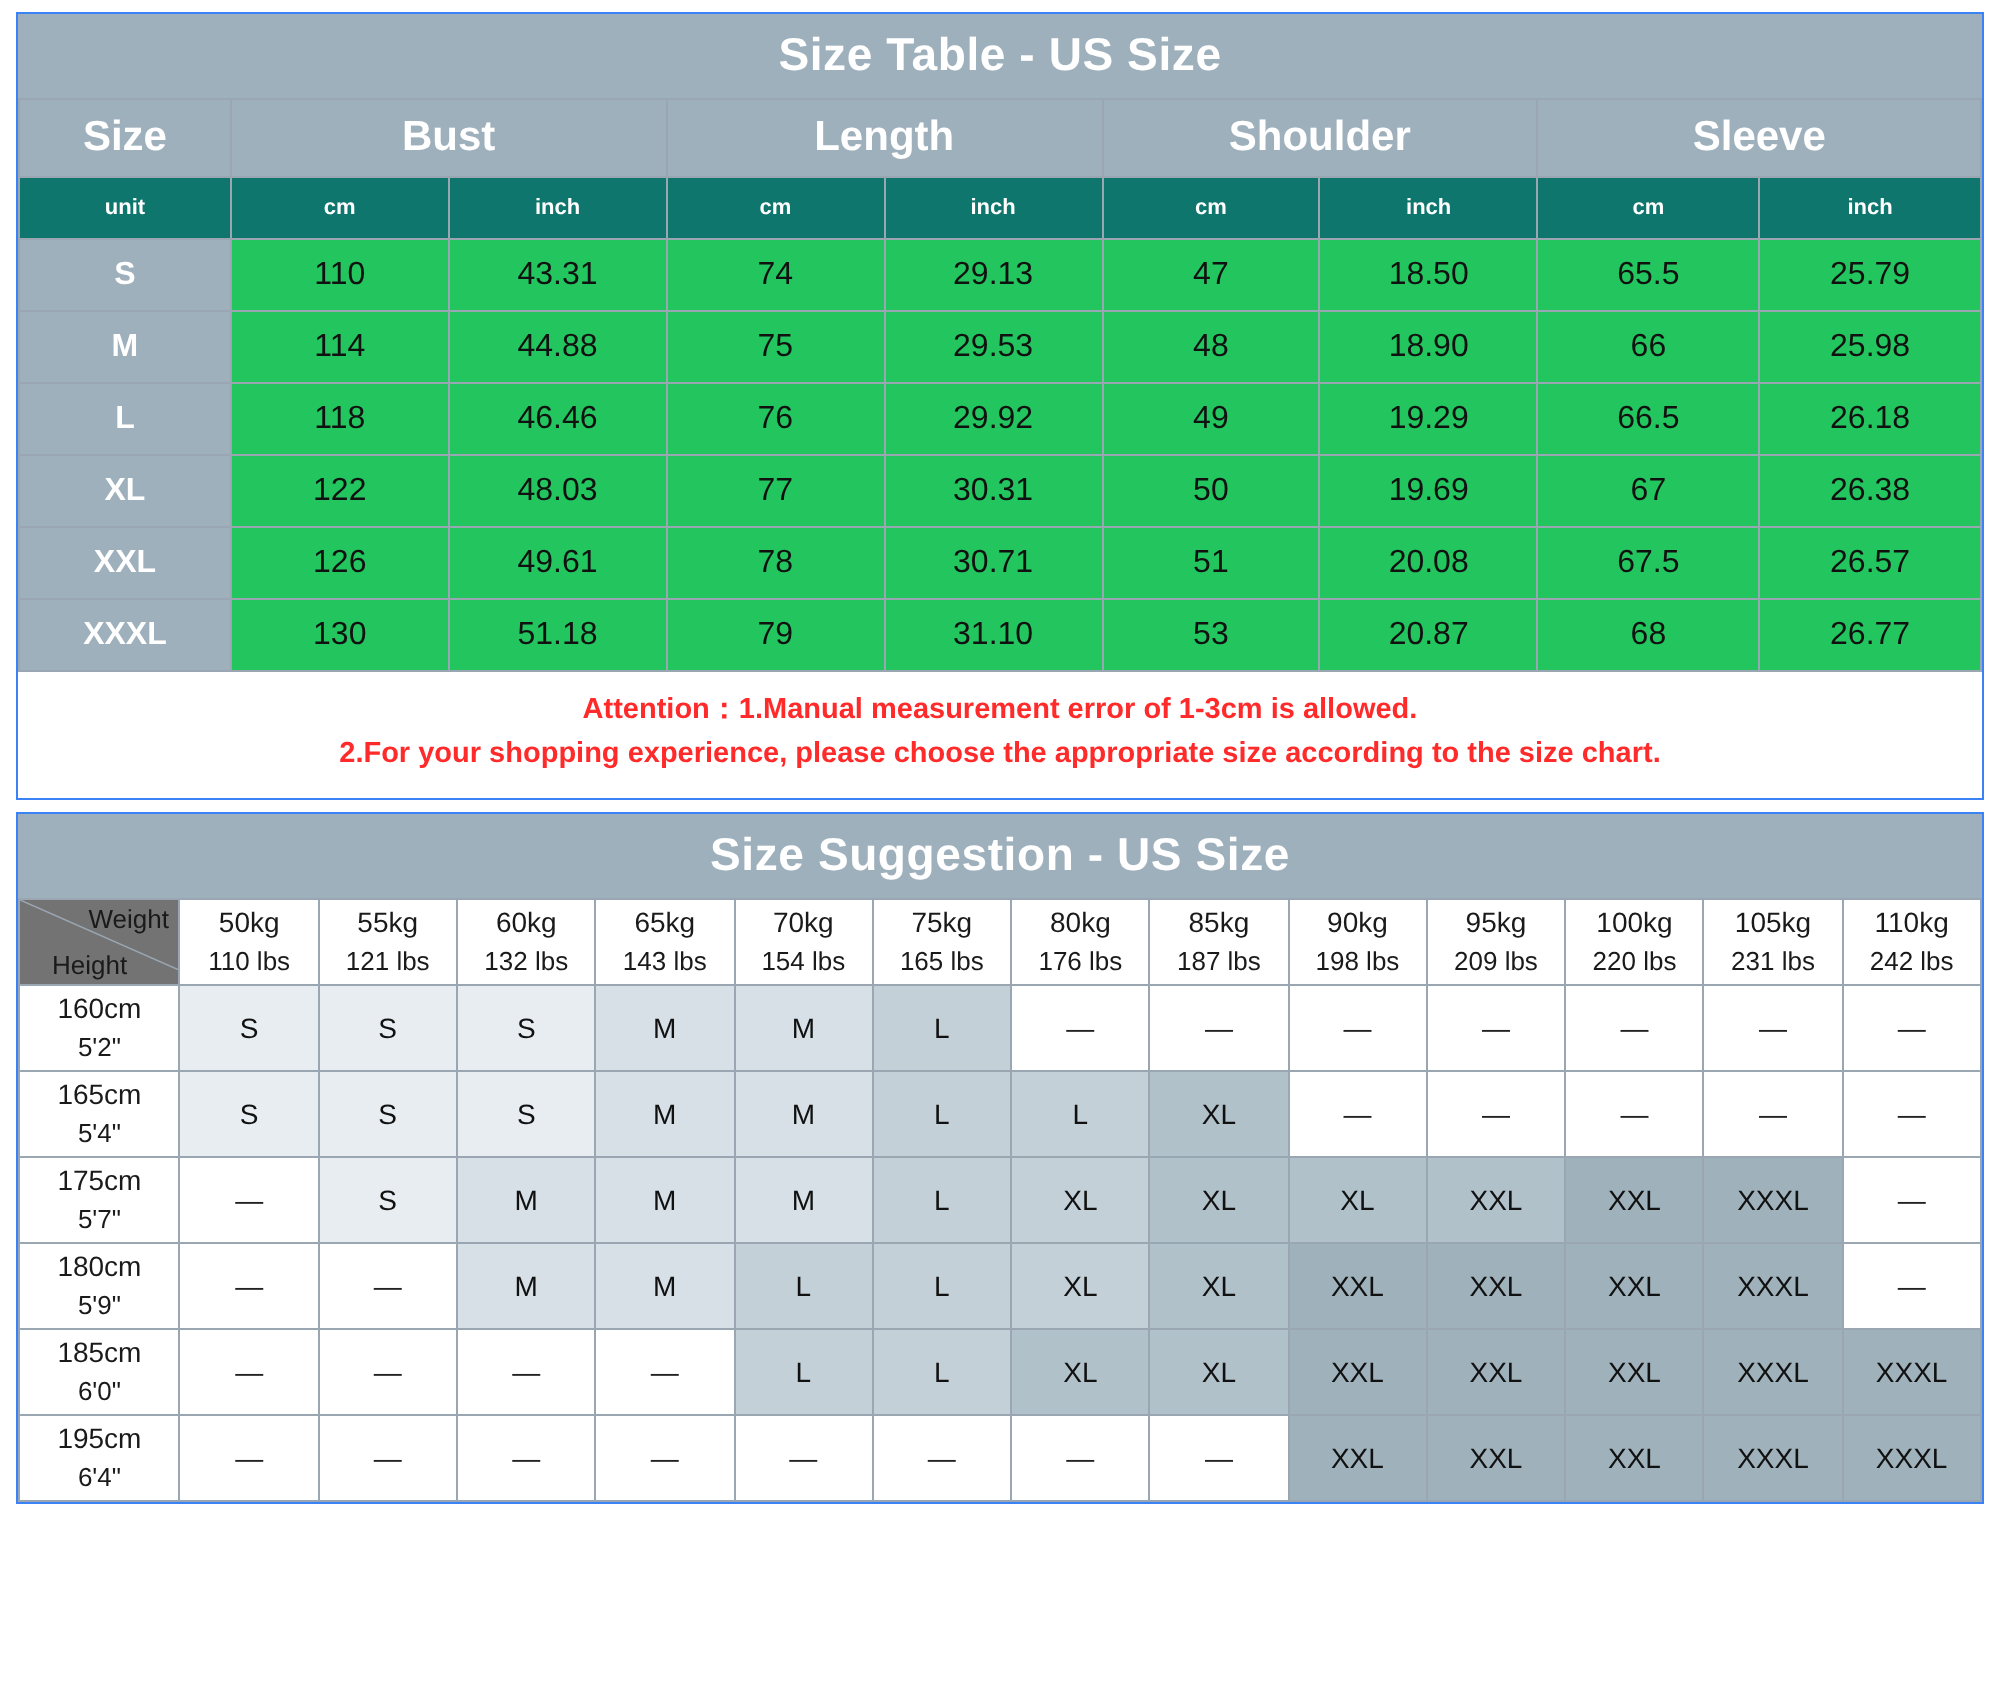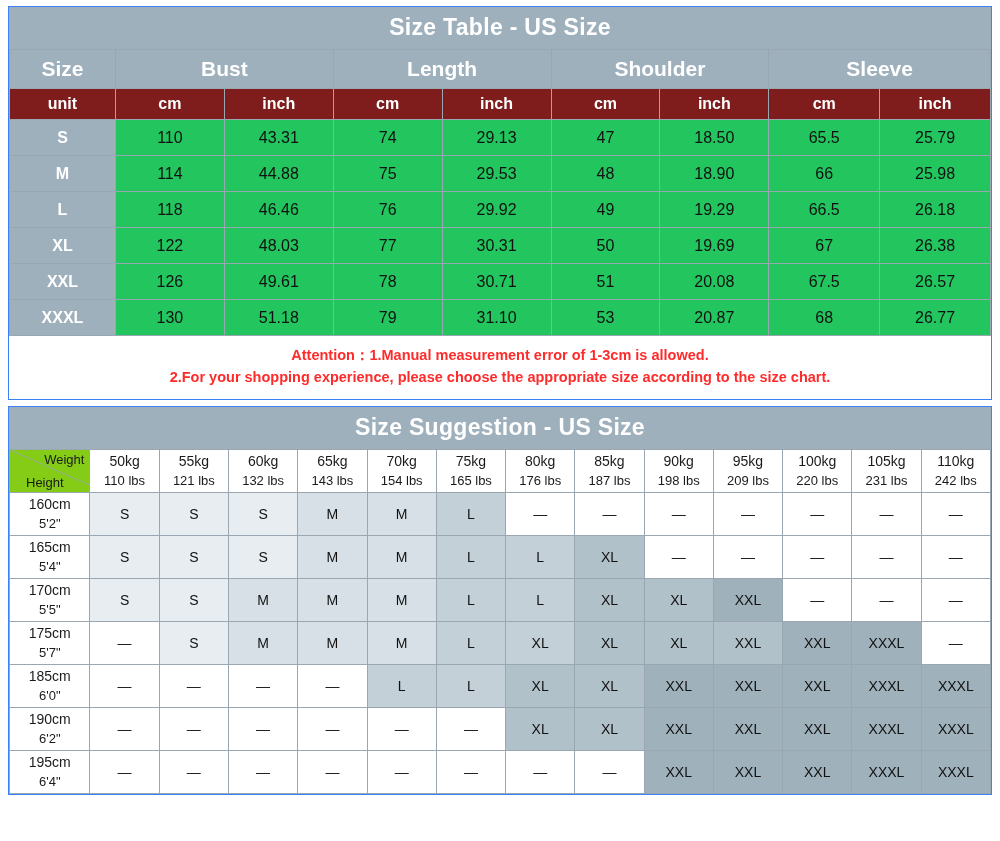--- a/index.html
+++ b/index.html
@@ -53,23 +53,23 @@
     padding: 0;
   }
   table.size-table th.group {
     background: #9fb0bd;
     color: #fff;
     font-size: 21px;
     font-weight: bold;
     height: 38px;
   }
   table.size-table th.unit {
-    background: #7f1d1d;
+    background: #0f766e;
     color: #ffffff;
-    font-size: 16px;
+    font-size: 11px;
     font-weight: bold;
     height: 30px;
   }
   table.size-table td.sizecell {
     background: #9fb0bd;
     color: #ffffff;
     font-weight: bold;
     font-size: 16px;
   }
   table.size-table td.val {
@@ -95,21 +95,21 @@
   }
   table.sugg td, table.sugg th {
     border: 1px solid #9aa7b3;
     text-align: center;
     font-size: 14px;
     padding: 0;
     height: 42px;
   }
   th.wh {
     position: relative;
-    background: #84cc16;
+    background: #737373;
     padding: 0;
     height: 44px;
     overflow: hidden;
     margin-top: 32px;
   }
   th.wh .diag {
     position: absolute;
     inset: 0;
   }
   th.wh .wlab {
@@ -381,86 +381,67 @@
             <td class="cell c3">L</td>
             <td class="cell c4">XL</td>
             <td class="cell c0 dash">—</td>
             <td class="cell c0 dash">—</td>
             <td class="cell c0 dash">—</td>
             <td class="cell c0 dash">—</td>
             <td class="cell c0 dash">—</td>
           </tr>
           <tr>
             <td class="height">
-              <span class="cm">170cm</span>
-              <span class="ft">5'5"</span>
-            </td>
-            <td class="cell c1">S</td>
-            <td class="cell c1">S</td>
-            <td class="cell c2">M</td>
-            <td class="cell c2">M</td>
-            <td class="cell c2">M</td>
-            <td class="cell c3">L</td>
-            <td class="cell c3">L</td>
-            <td class="cell c4">XL</td>
-            <td class="cell c4">XL</td>
-            <td class="cell c5">XXL</td>
-            <td class="cell c0 dash">—</td>
-            <td class="cell c0 dash">—</td>
-            <td class="cell c0 dash">—</td>
-          </tr>
-          <tr>
-            <td class="height">
               <span class="cm">175cm</span>
               <span class="ft">5'7"</span>
             </td>
             <td class="cell c0 dash">—</td>
             <td class="cell c1">S</td>
             <td class="cell c2">M</td>
             <td class="cell c2">M</td>
             <td class="cell c2">M</td>
             <td class="cell c3">L</td>
             <td class="cell c3">XL</td>
             <td class="cell c4">XL</td>
             <td class="cell c4">XL</td>
             <td class="cell c4">XXL</td>
             <td class="cell c5">XXL</td>
             <td class="cell c5">XXXL</td>
             <td class="cell c0 dash">—</td>
           </tr>
           <tr>
             <td class="height">
+              <span class="cm">180cm</span>
+              <span class="ft">5'9"</span>
+            </td>
+            <td class="cell c0 dash">—</td>
+            <td class="cell c0 dash">—</td>
+            <td class="cell c2">M</td>
+            <td class="cell c2">M</td>
+            <td class="cell c3">L</td>
+            <td class="cell c3">L</td>
+            <td class="cell c3">XL</td>
+            <td class="cell c4">XL</td>
+            <td class="cell c5">XXL</td>
+            <td class="cell c5">XXL</td>
+            <td class="cell c5">XXL</td>
+            <td class="cell c5">XXXL</td>
+            <td class="cell c0 dash">—</td>
+          </tr>
+          <tr>
+            <td class="height">
               <span class="cm">185cm</span>
               <span class="ft">6'0"</span>
             </td>
             <td class="cell c0 dash">—</td>
             <td class="cell c0 dash">—</td>
             <td class="cell c0 dash">—</td>
             <td class="cell c0 dash">—</td>
             <td class="cell c3">L</td>
             <td class="cell c3">L</td>
-            <td class="cell c4">XL</td>
-            <td class="cell c4">XL</td>
-            <td class="cell c5">XXL</td>
-            <td class="cell c5">XXL</td>
-            <td class="cell c5">XXL</td>
-            <td class="cell c5">XXXL</td>
-            <td class="cell c5">XXXL</td>
-          </tr>
-          <tr>
-            <td class="height">
-              <span class="cm">190cm</span>
-              <span class="ft">6'2"</span>
-            </td>
-            <td class="cell c0 dash">—</td>
-            <td class="cell c0 dash">—</td>
-            <td class="cell c0 dash">—</td>
-            <td class="cell c0 dash">—</td>
-            <td class="cell c0 dash">—</td>
-            <td class="cell c0 dash">—</td>
             <td class="cell c4">XL</td>
             <td class="cell c4">XL</td>
             <td class="cell c5">XXL</td>
             <td class="cell c5">XXL</td>
             <td class="cell c5">XXL</td>
             <td class="cell c5">XXXL</td>
             <td class="cell c5">XXXL</td>
           </tr>
           <tr>
             <td class="height">

